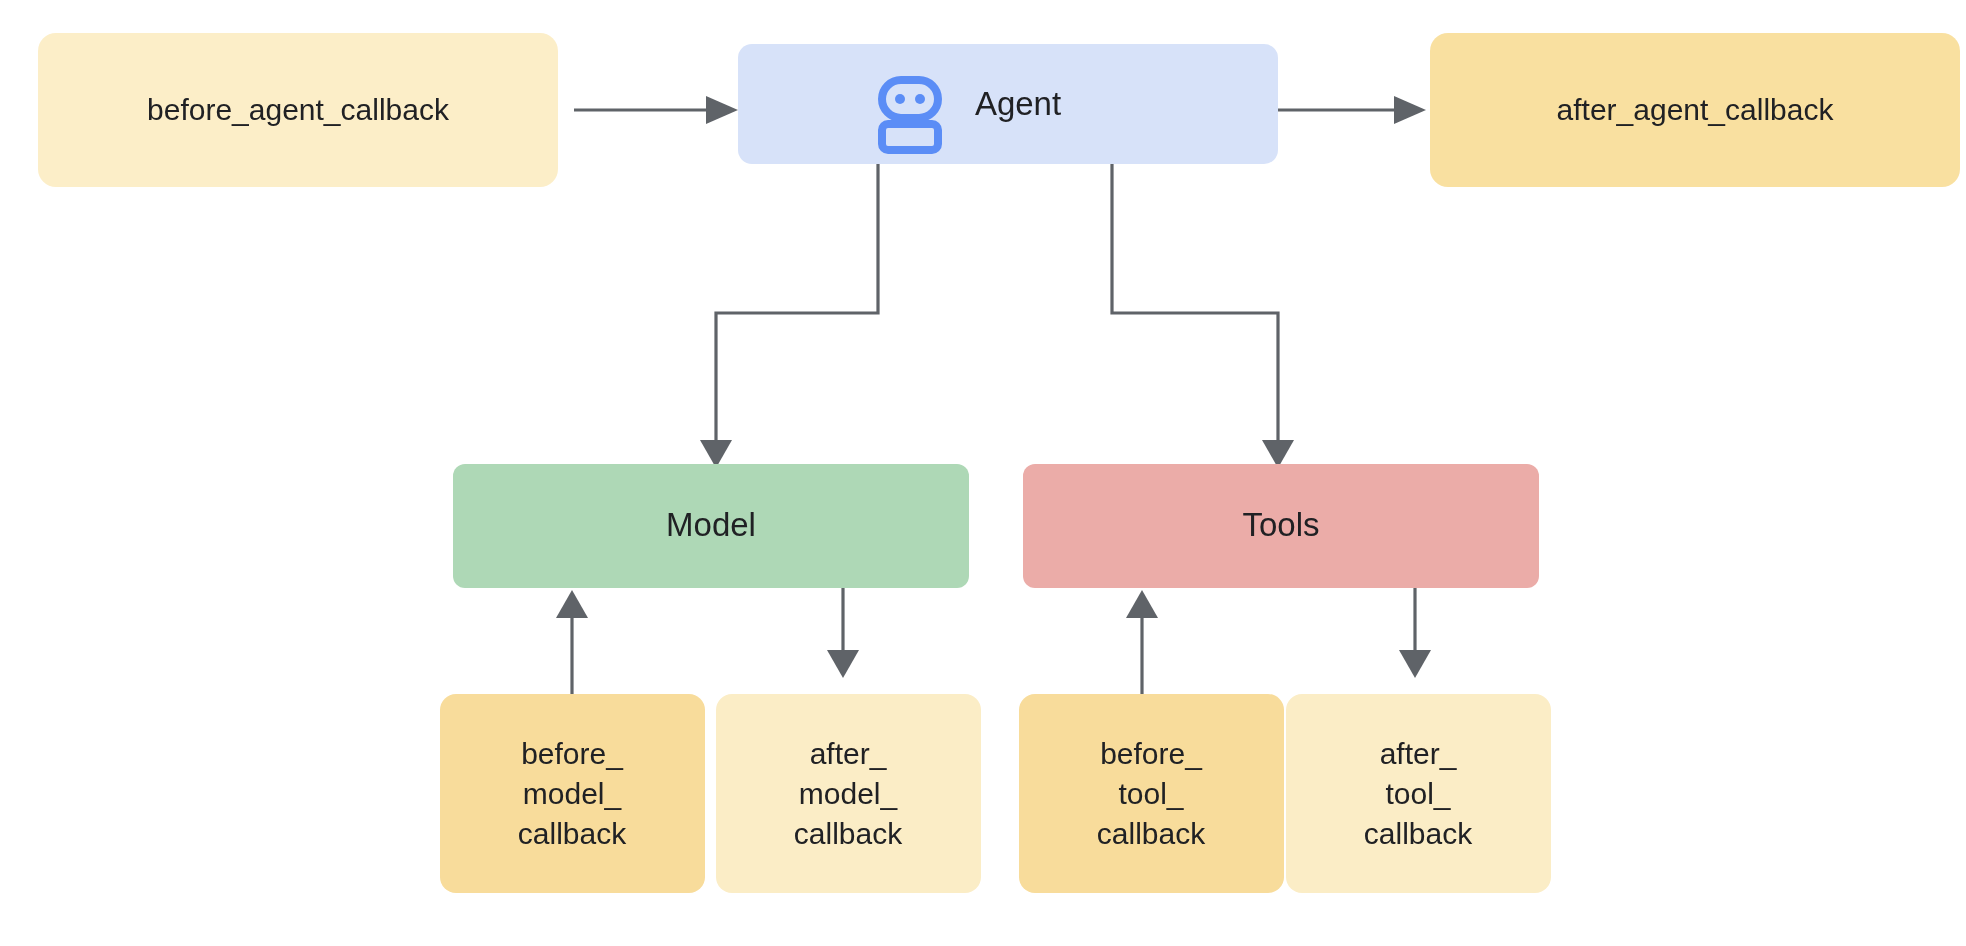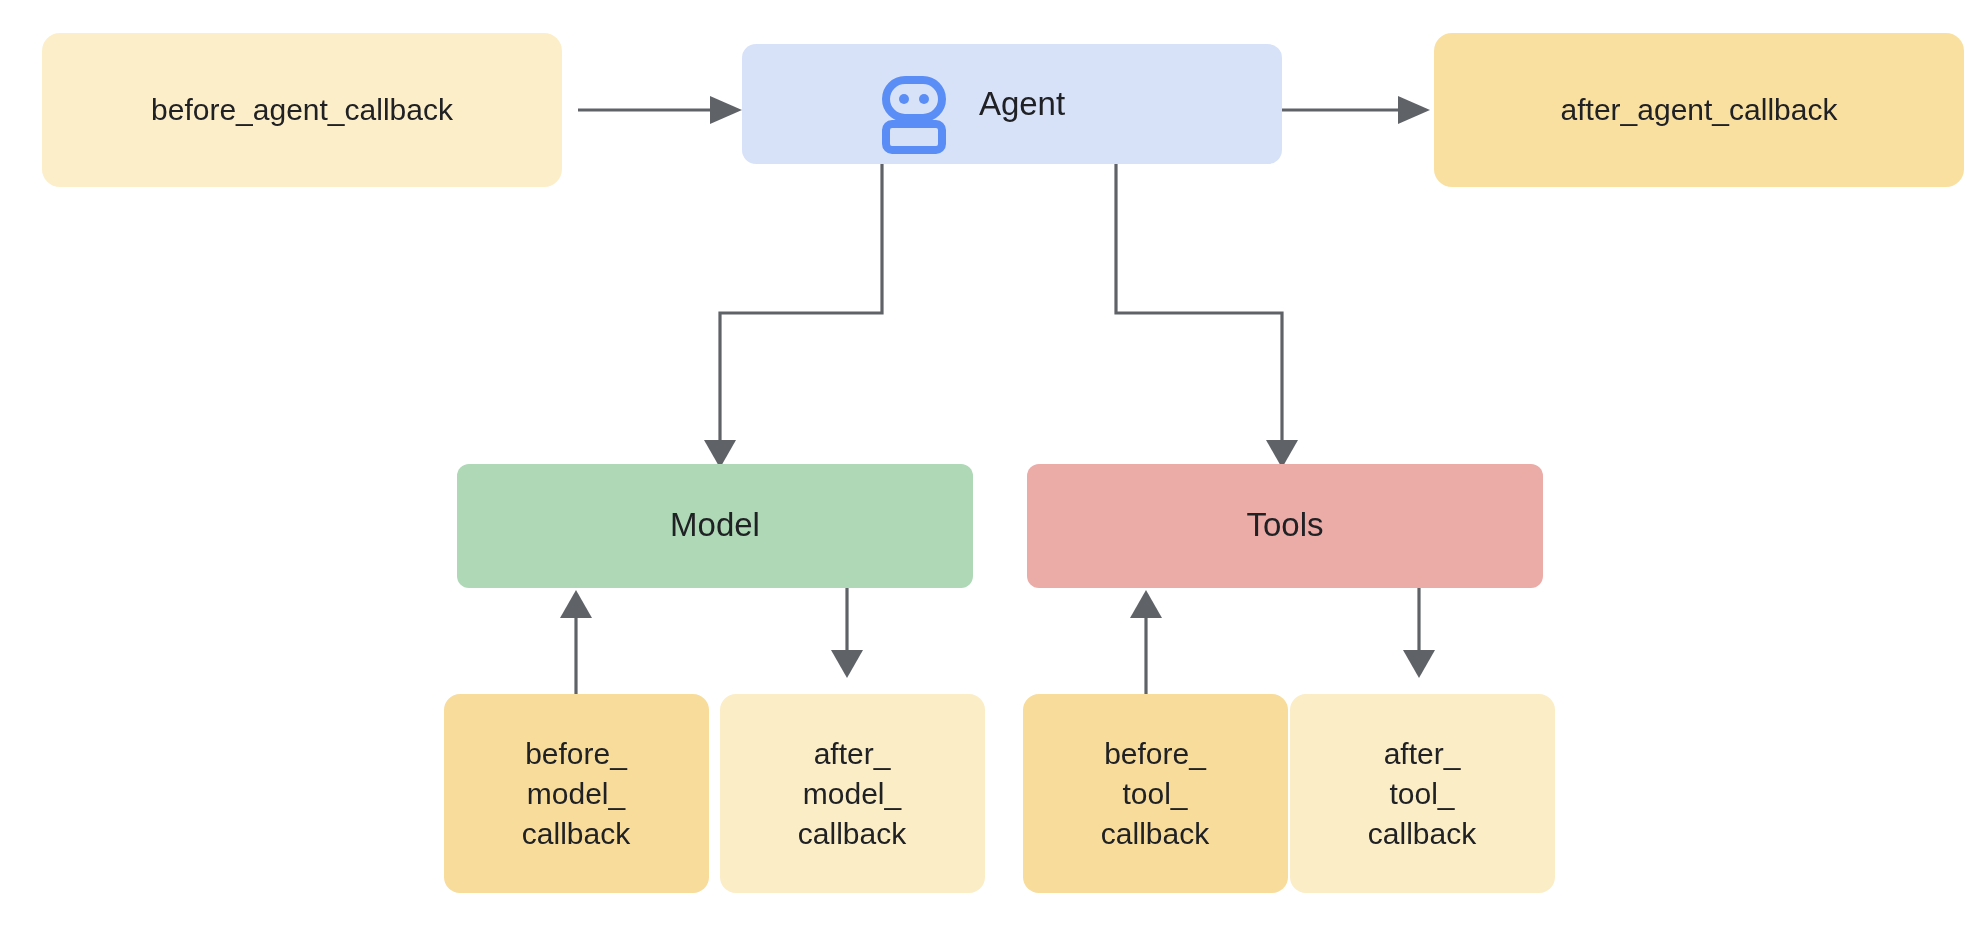--- a/index.html
+++ b/index.html
@@ -9,25 +9,24 @@
   }
   body {
     font-family: "Liberation Sans", sans-serif;
     width: 1966px;
     height: 946px;
     position: relative;
     overflow: hidden;
   }
   #diagram-root {
     position: absolute;
-    left: 0;
+    left: 16px;
     top: 0;
     width: 1815px;
     height: 946px;
-    padding-left: 20px;
   }
   svg.diagram {
     display: block;
     width: 1966px;
     height: 946px;
   }
   .node-label {
     font-family: "Liberation Sans", sans-serif;
     fill: #202124;
     font-size: 30px;

